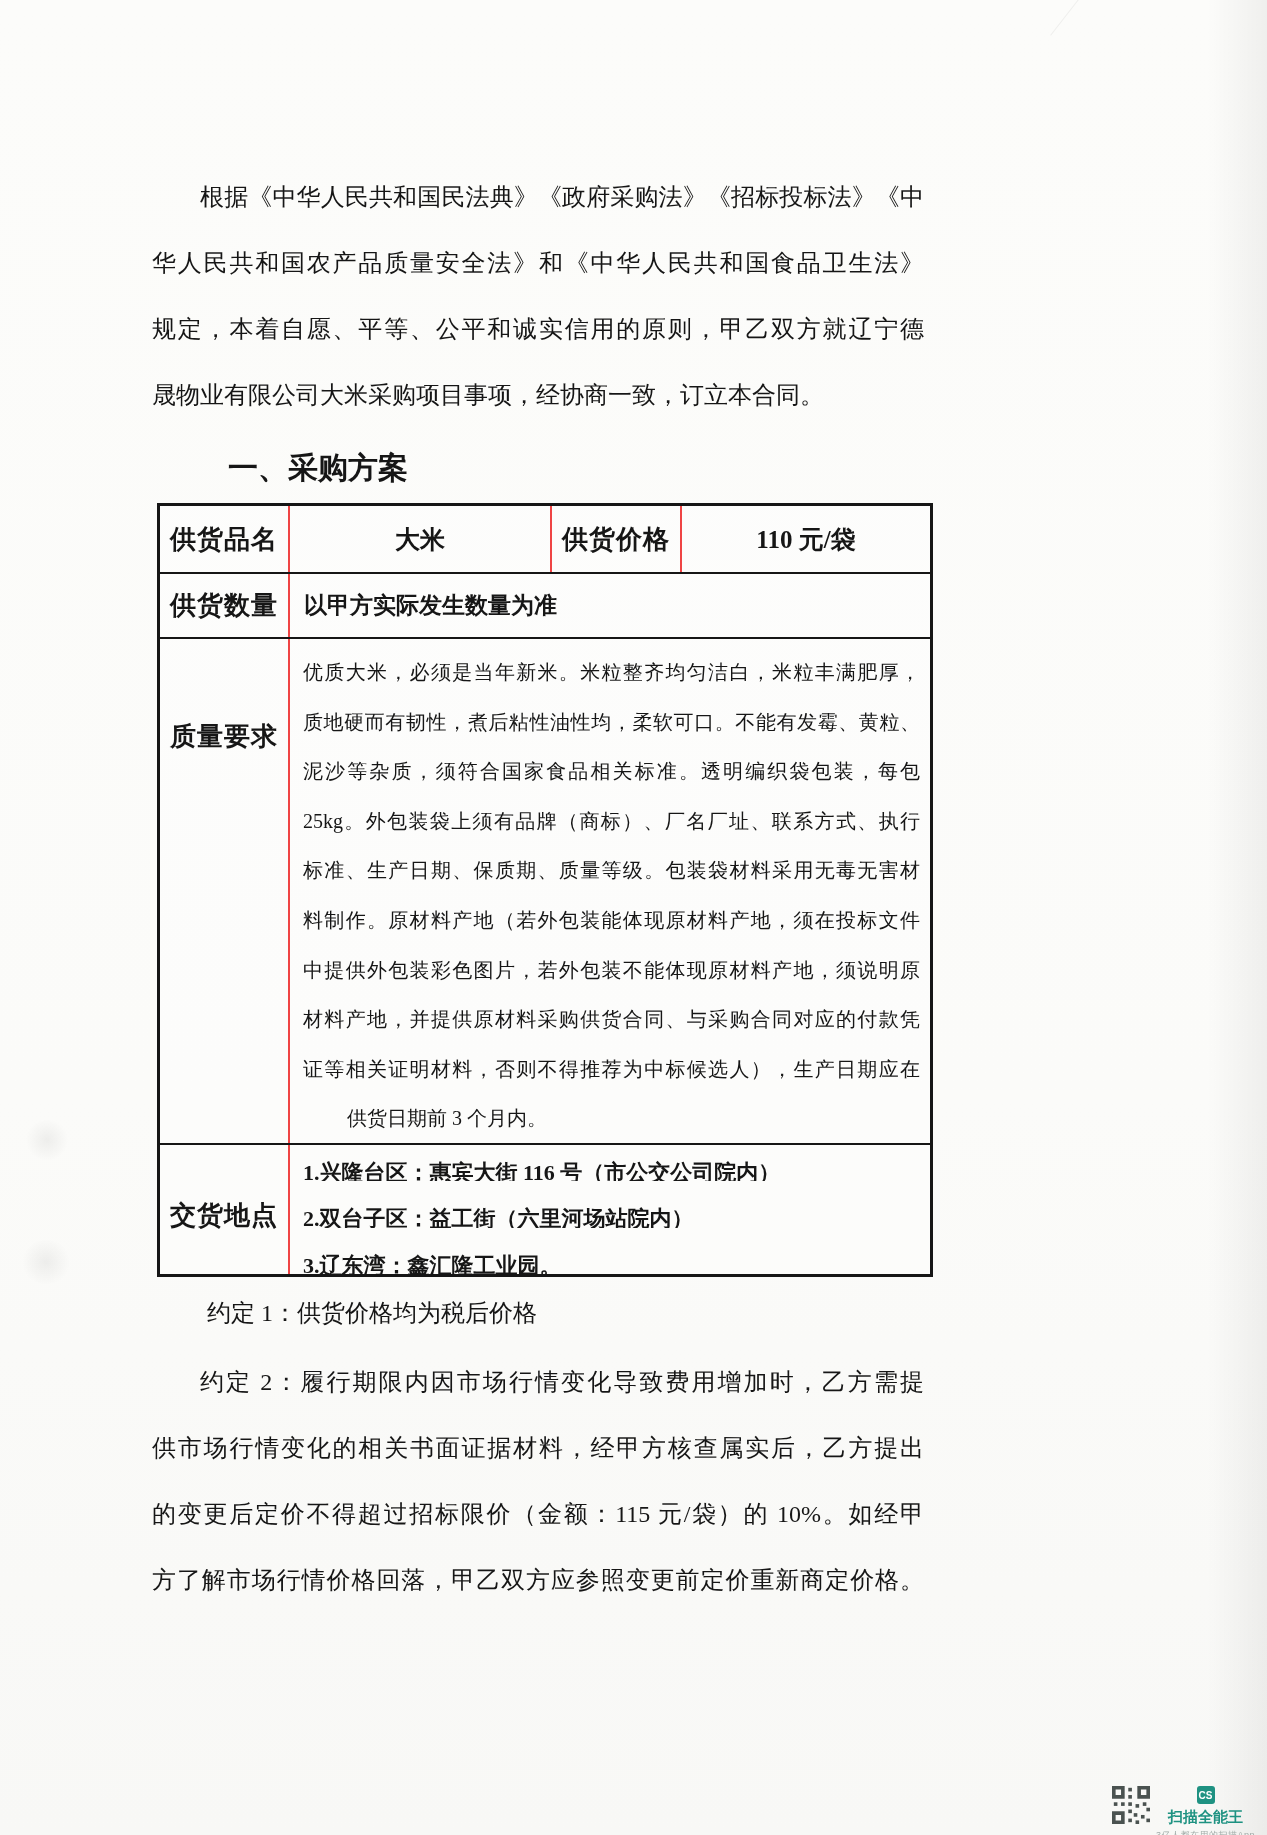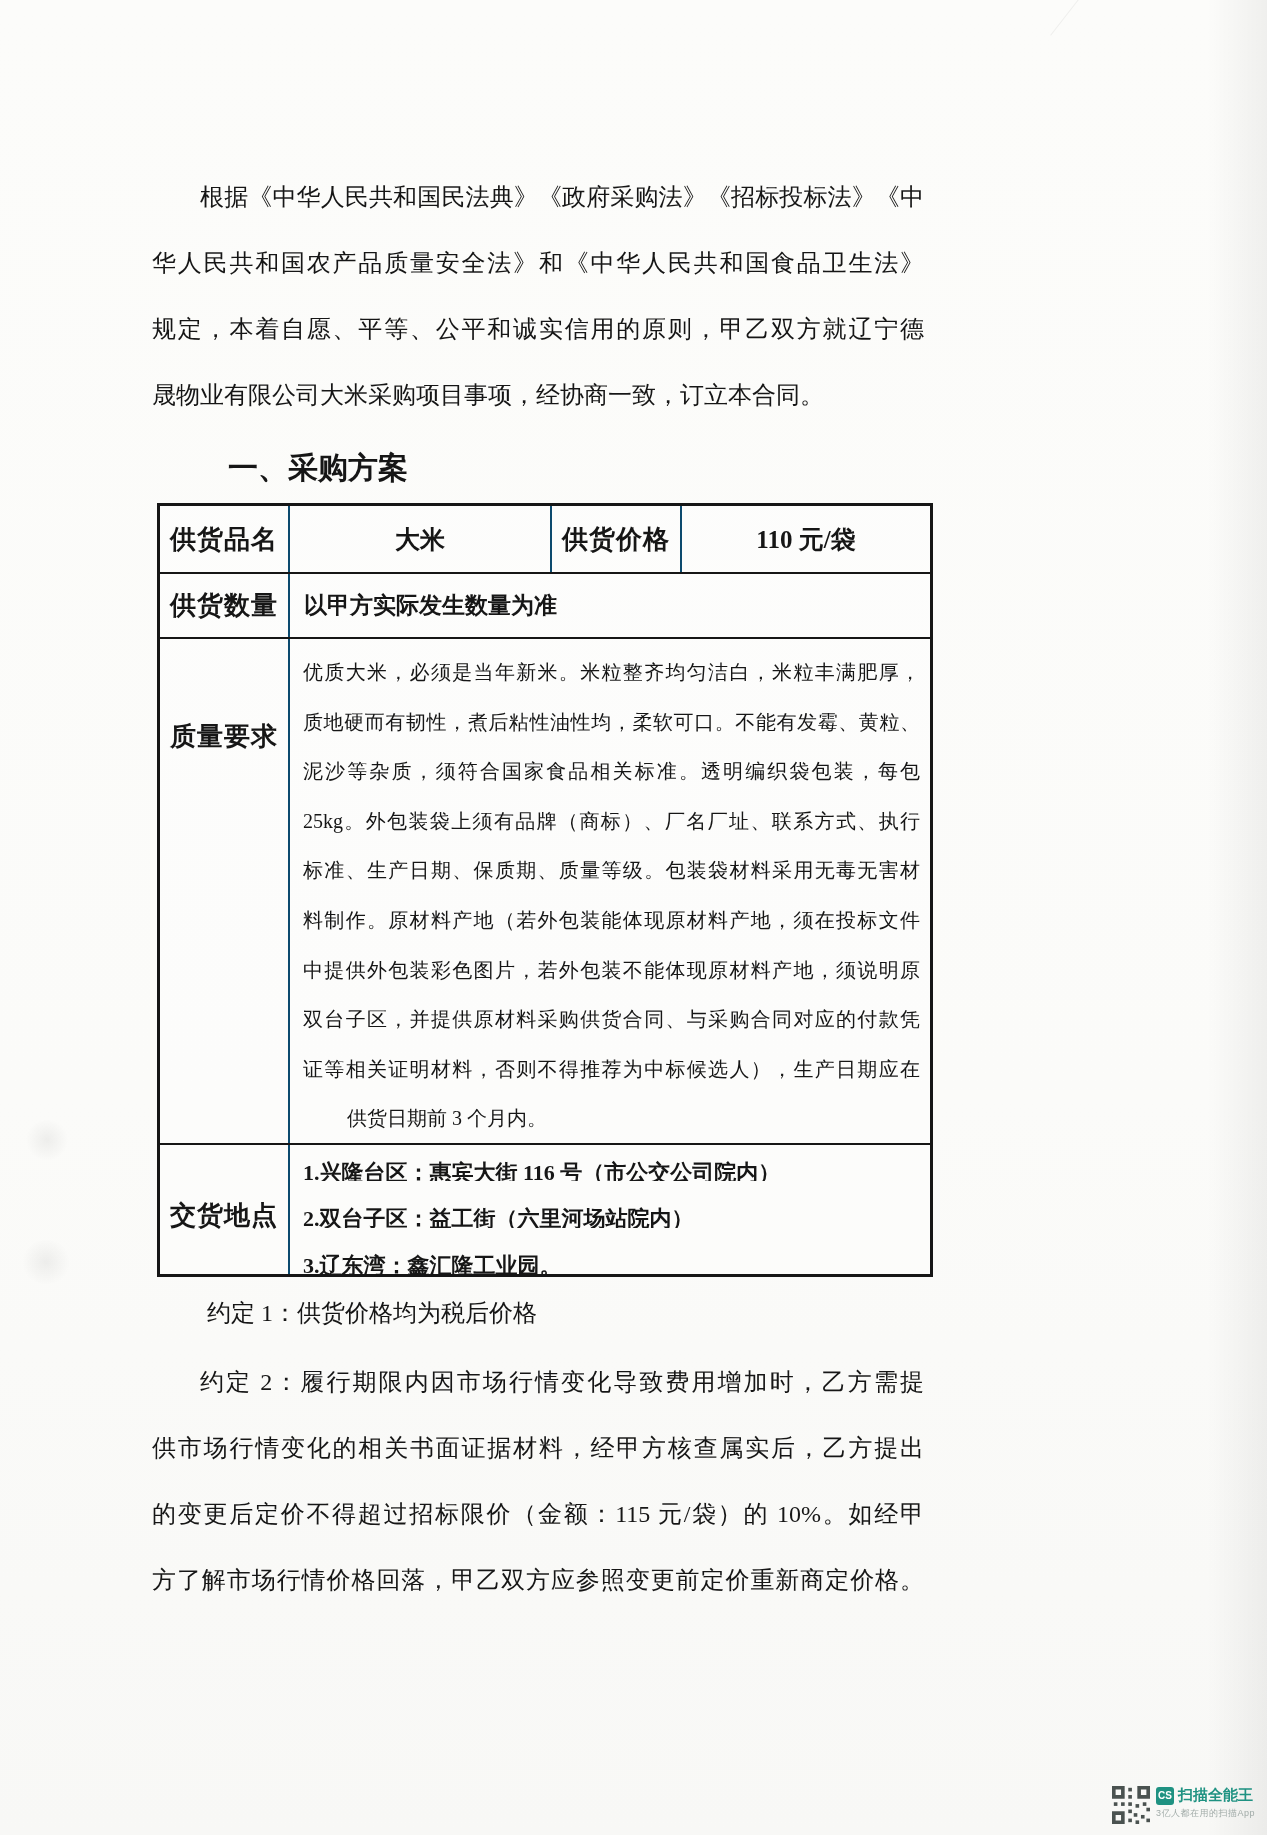--- a/index.html
+++ b/index.html
@@ -37,21 +37,21 @@
     font-size:30px;line-height:40px;font-weight:700;}
 
   
   .ptable{position:absolute;left:157px;top:503px;width:776px;height:774px;
     border:3px solid #161616;box-sizing:border-box;background:rgba(255,255,255,0.35);}
   .t-row{display:flex;box-sizing:border-box;border-bottom:2px solid #161616;}
   .t-row.r1{height:68px;}
   .t-row.r2{height:65px;text-align:center;}
   .t-row.r3{height:506px;}
   .t-row.r4{height:129px;border-bottom:none;}
-  .t-cell{box-sizing:border-box;border-right:2px solid #0c4a6e;
+  .t-cell{box-sizing:border-box;border-right:2px solid #ef4444;
     display:flex;align-items:center;justify-content:center;overflow:hidden;}
   .t-cell.last{border-right:none;}
   .c1{width:130px;flex:0 0 130px;}
   .c2{width:262px;flex:0 0 262px;}
   .c3{width:130px;flex:0 0 130px;}
   .c4{flex:1;}
   .t-label{font-size:26px;font-weight:700;letter-spacing:1px;}
   .t-value{font-size:25px;font-weight:700;}
   .r2 .val-cell{justify-content:flex-start;padding-left:14px;font-size:23px;font-weight:700;}
   .r3 .label-cell{align-items:flex-start;padding-top:80px;}
@@ -64,21 +64,21 @@
     padding:8px 10px 0 13px;gap:18px;}
   .dline{height:40px;line-height:40px;font-size:22px;font-weight:700;
     text-align:left;overflow:hidden;}
   .r4 .label-cell{padding-top:12px;}
 
   
   .watermark{position:absolute;left:1112px;top:1786px;display:flex;gap:6px;
     align-items:flex-start;opacity:0.92;}
   .qr{width:38px;height:38px;display:block;}
   .wm-right{display:flex;flex-direction:column;}
-  .wm-toprow{display:flex;align-items:center;gap:4px;}
+  .wm-toprow{display:flex;align-items:center;gap:4px;flex-direction:column;}
   .wm-badge{width:18px;height:18px;border-radius:3px;background:#0d8a79;
     color:#ffffff;font-size:10px;font-weight:700;display:flex;
     align-items:center;justify-content:center;
     font-family:"Liberation Sans","DejaVu Sans",sans-serif;}
   .wm-name{font-size:15px;font-weight:700;color:#0d8a79;
     font-family:"Liberation Sans","DejaVu Sans",sans-serif;}
   .wm-tag{margin-top:2px;font-size:9px;color:#9aa5a2;letter-spacing:0.5px;
     font-family:"Liberation Sans","DejaVu Sans",sans-serif;}
 </style>
 </head>
@@ -130,21 +130,21 @@
         <span class="t-label">质量要求</span>
       </div>
       <div class="t-cell c4 last text-cell">
         <div class="qline">优质大米，必须是当年新米。米粒整齐均匀洁白，米粒丰满肥厚，</div>
         <div class="qline">质地硬而有韧性，煮后粘性油性均，柔软可口。不能有发霉、黄粒、</div>
         <div class="qline">泥沙等杂质，须符合国家食品相关标准。透明编织袋包装，每包</div>
         <div class="qline">25kg。外包装袋上须有品牌（商标）、厂名厂址、联系方式、执行</div>
         <div class="qline">标准、生产日期、保质期、质量等级。包装袋材料采用无毒无害材</div>
         <div class="qline">料制作。原材料产地（若外包装能体现原材料产地，须在投标文件</div>
         <div class="qline">中提供外包装彩色图片，若外包装不能体现原材料产地，须说明原</div>
-        <div class="qline">双台子区，并提供原材料采购供货合同、与采购合同对应的付款凭</div>
+        <div class="qline">材料产地，并提供原材料采购供货合同、与采购合同对应的付款凭</div>
         <div class="qline">证等相关证明材料，否则不得推荐为中标候选人），生产日期应在</div>
         <div class="qline flush-left">供货日期前 3 个月内。</div>
       </div>
     </div>
 
     <div class="t-row r4">
       <div class="t-cell c1 label-cell">
         <span class="t-label">交货地点</span>
       </div>
       <div class="t-cell c4 last text-cell">

